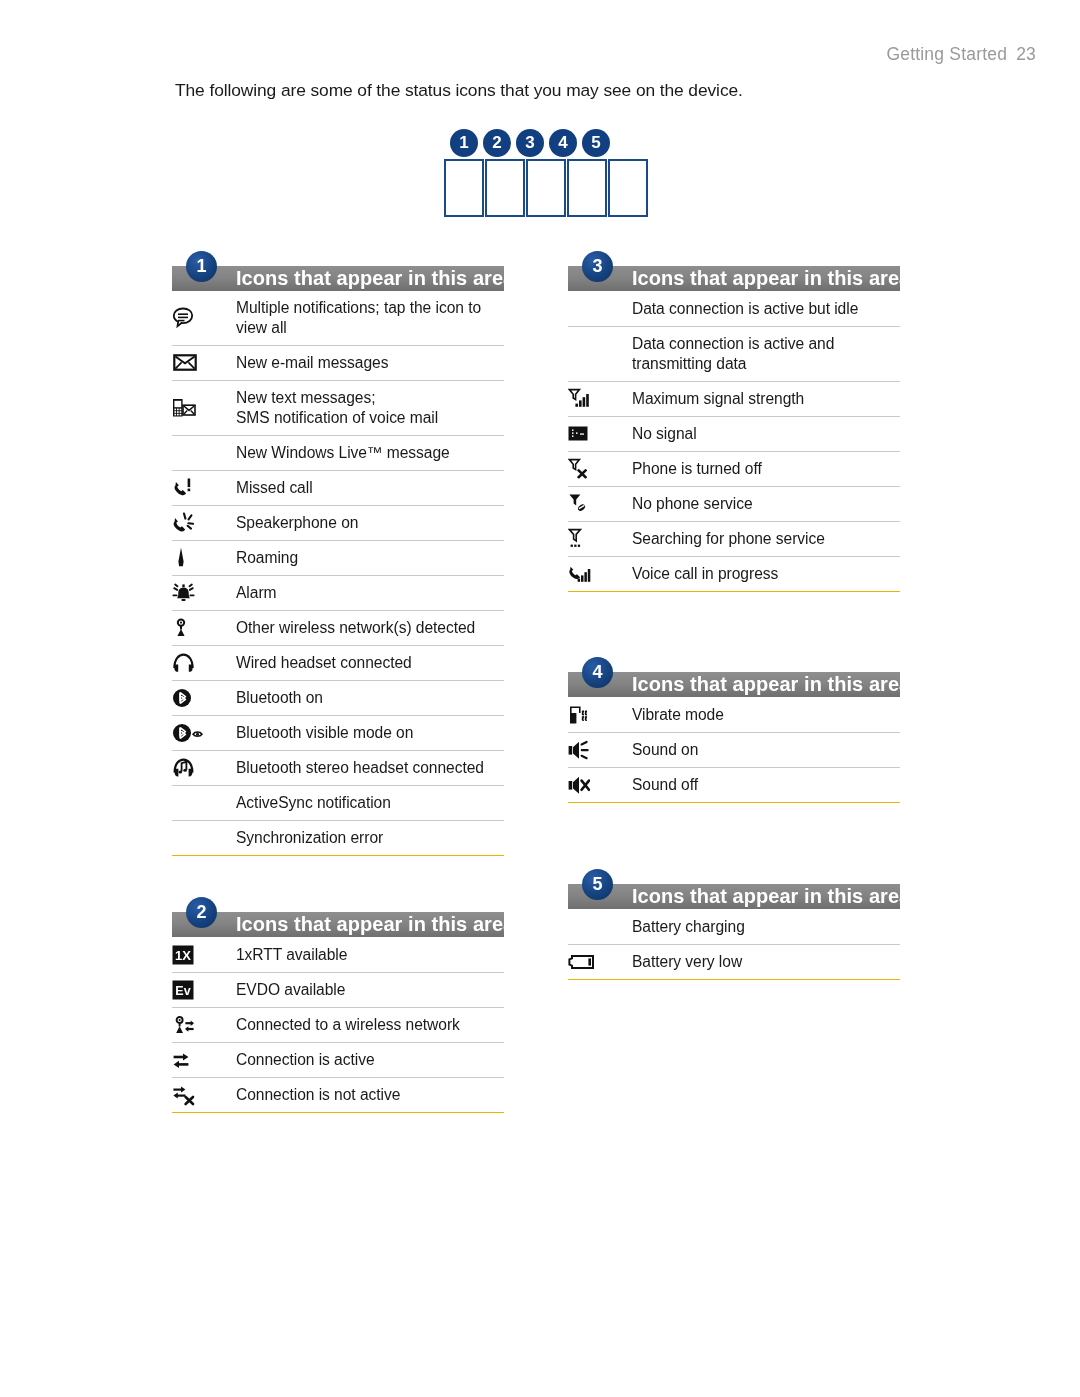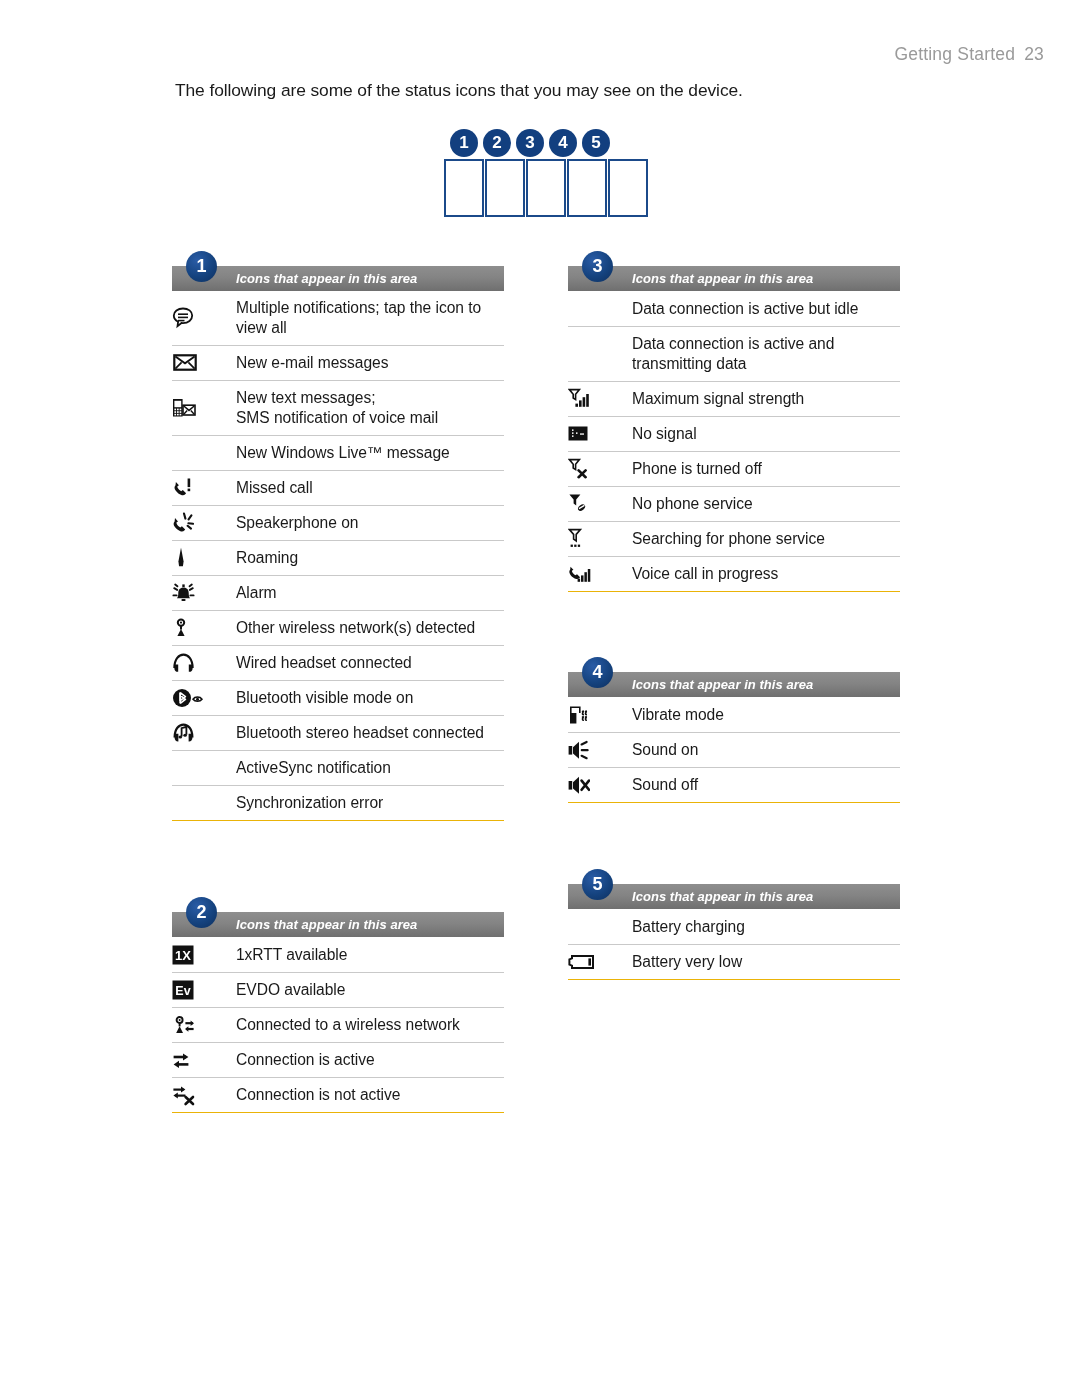--- a/index.html
+++ b/index.html
@@ -14,21 +14,21 @@
     font-family: "Liberation Sans", sans-serif;
     color: #1a1a1a;
     position: relative;
     overflow: hidden;
   }
 
   
   .page-header {
     position: absolute;
     top: 44px;
-    right: 36px;
+    right: 44px;
     font-size: 17.5px;
     color: #9a9a9a;
     letter-spacing: 0.2px;
     white-space: nowrap;
   }
   .page-header .pg-num { margin-left: 9px; }
 
   
   .intro {
     position: absolute;
@@ -94,26 +94,25 @@
   .block-head {
     position: relative;
     height: 25px;
     background: linear-gradient(to bottom, #8e8e8e 0%, #848484 45%, #6f6f6f 100%);
     display: flex;
     align-items: center;
     box-sizing: border-box;
   }
   .block-head .head-title {
     color: #ffffff;
-    font-size: 13px;
+    font-size: 20px;
     font-weight: bold;
     letter-spacing: 0.05px;
     margin-left: 64px;
     white-space: nowrap;
-    font-style: italic;
   }
   .block-badge {
     position: absolute;
     left: 14px;
     top: -15px;
     width: 31px;
     height: 31px;
     border-radius: 50%;
     background: radial-gradient(circle at 36% 30%, #2a5ca6 0%, #15437f 55%, #0d2f5e 100%);
     color: #ffffff;
@@ -294,20 +293,30 @@
               <svg class="icon-svg" width="23" height="21" viewBox="0 0 23 21" xmlns="http://www.w3.org/2000/svg">
                 <path d="M2.4 16 C2.4 6.8 7 2.6 11.5 2.6 C16 2.6 20.6 6.8 20.6 16" fill="none" stroke="#111" stroke-width="2.2"></path>
                 <path d="M2.4 12.4 L2.4 16.4 C2.4 18.6 3.9 19.8 5.6 19.8 L6.2 19.8 L6.2 12.4 Z" fill="#111"></path>
                 <path d="M20.6 12.4 L20.6 16.4 C20.6 18.6 19.1 19.8 17.4 19.8 L16.8 19.8 L16.8 12.4 Z" fill="#111"></path>
               </svg>
             </div>
             <div class="cell-label"><span>Wired headset connected</span></div>
           </div>
           <div class="row">
             <div class="cell-icon">
+              <svg class="icon-svg" width="20" height="20" viewBox="0 0 20 20" xmlns="http://www.w3.org/2000/svg">
+                <circle cx="10" cy="10" r="9" fill="#111"></circle>
+                <path d="M8.2 4.6 L13.4 8.6 L8.2 12.6 L8.2 4.6 M8.2 15.4 L13.4 11.4 L8.2 7.4" fill="none" stroke="#fff" stroke-width="1.7" stroke-linejoin="round"></path>
+                <path d="M8.2 4.6 L8.2 15.4" stroke="#fff" stroke-width="1.7"></path>
+              </svg>
+            </div>
+            <div class="cell-label"><span>Bluetooth on</span></div>
+          </div>
+          <div class="row">
+            <div class="cell-icon">
               <svg class="icon-svg" width="32" height="20" viewBox="0 0 32 20" xmlns="http://www.w3.org/2000/svg">
                 <circle cx="10" cy="10" r="9" fill="#111"></circle>
                 <path d="M8.2 4.6 L13.4 8.6 L8.2 12.6 L8.2 4.6 M8.2 15.4 L13.4 11.4 L8.2 7.4" fill="none" stroke="#fff" stroke-width="1.7" stroke-linejoin="round"></path>
                 <path d="M8.2 4.6 L8.2 15.4" stroke="#fff" stroke-width="1.7"></path>
                 <path d="M21 11.2 C23 8.4 28 8.4 30 11.2 C28 14 23 14 21 11.2 Z" fill="none" stroke="#111" stroke-width="1.5"></path>
                 <circle cx="25.5" cy="11.2" r="1.5" fill="#111"></circle>
               </svg>
             </div>
             <div class="cell-label"><span>Bluetooth visible mode on</span></div>
           </div>

